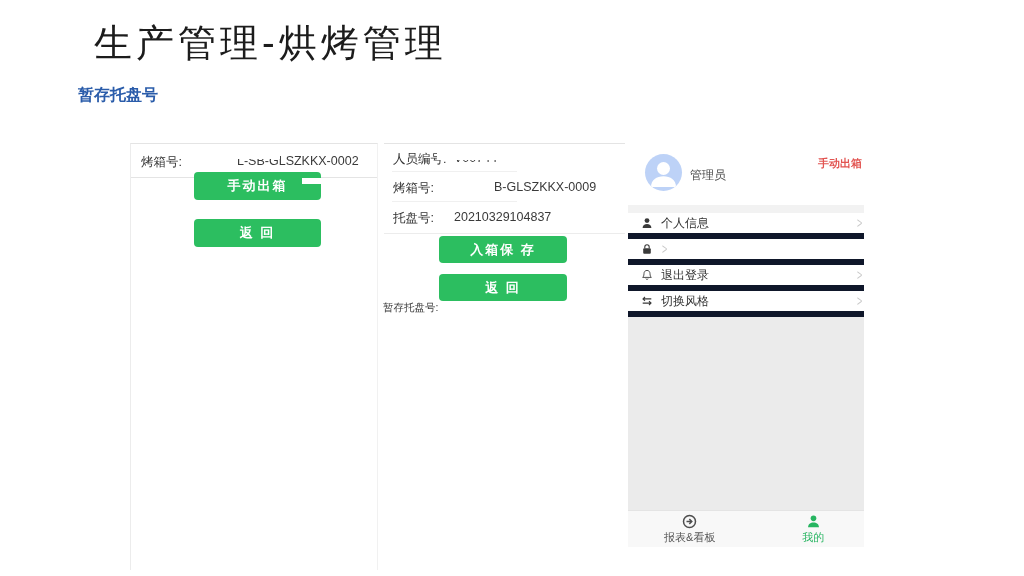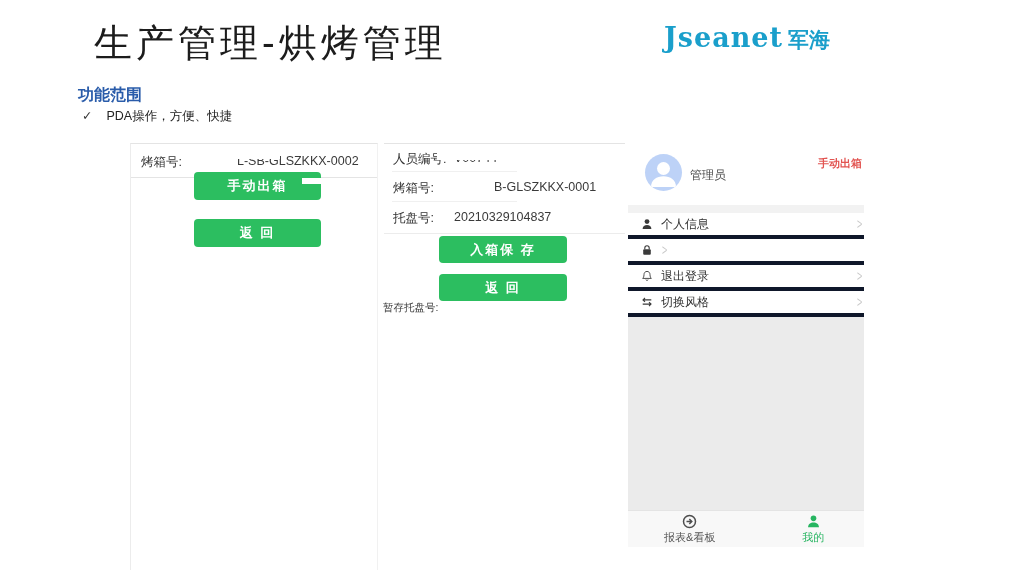--- a/index.html
+++ b/index.html
@@ -55,64 +55,58 @@
 
   
   .panel-right { left:628px; top:143px; width:247px; height:404px; }
   .p-header { position:relative; height:62px; background:#fff; }
   .avatar { position:absolute; left:17px; top:11px; width:37px; height:37px; border-radius:50%;
             background:#bdd2f7; overflow:hidden; }
   .username { position:absolute; left:62px; top:24px; font-size:12px; color:#4a4a4a; }
   .logout { position:absolute; right:13px; top:13px; font-size:11px; font-weight:bold; color:#e25552; cursor:pointer; }
   .p-sep { height:8px; background:#f2f2f2; }
   .menu-item { position:relative; height:26px; display:flex; align-items:center;
-               padding:0 12px; border-bottom:4px solid #0f172a; background:#fff; cursor:pointer; }
+               padding:0 12px; border-bottom:6px solid #0f172a; background:#fff; cursor:pointer; }
   .menu-item .mi-icon { width:13px; height:13px; margin-right:8px; display:flex; align-items:center; justify-content:center; }
   .menu-item .mi-label { flex:1; font-size:12px; color:#333; }
   .menu-item .mi-chevron { font-size:12px; color:#c9c9c9; transform:scale(0.75,1.25); }
   .p-gray { height:193px; background:#ebebeb; }
   .tabbar { height:37px; background:#f8f8f8; border-top:1px solid #e4e4e4; display:flex; }
   .tab { flex:1; display:flex; flex-direction:column; align-items:center; justify-content:center; cursor:pointer; }
   .tab-label { font-size:11px; margin-top:1px; color:#555; }
   .tab-active .tab-label { color:#27b561; }
 </style>
 </head>
 <body>
 
 <div class="slide">
 
   <div class="title">生产管理-烘烤管理</div>
-  <div class="logo">
-    <span class="logo-en">Jseanet</span><span class="logo-cn">军海</span>
-  </div>
-  <div class="section-heading">功能范围</div>
-  <div class="bullet">
-    <span class="check">✓</span><span>PDA操作，方便、快捷</span>
-  </div>
+  <div class="section-heading">暂存托盘号</div>
 
   <div class="panel panel-left">
     <div class="field-row">
       <span class="field-label">烤箱号:</span>
       <span class="field-value">L-SB-GLSZKKX-0002</span>
       <div class="redact pl-redact-a"></div>
       <div class="redact pl-redact-b"></div>
     </div>
     <button class="green-btn pl-btn-1">手动出箱</button>
     <div class="redact pl-notch"></div>
     <button class="green-btn pl-btn-2">返 回</button>
   </div>
 
   <div class="panel panel-mid">
     <div class="mrow mrow1">人员编号:</div>
     <div class="mval mv1">V00744</div>
     <div class="redact pm-redact-a"></div>
     <div class="mu1"></div>
 
     <div class="mrow mrow2">烤箱号:</div>
-    <div class="mval mv2">B-GLSZKKX-0001</div>
+    <div class="mval mv2">B-GLSZKKX-0009</div>
     <div class="redact pm-redact-b"></div>
     <div class="mu2"></div>
 
     <div class="mrow mrow3">托盘号:</div>
     <div class="mval mv3">20210329104837</div>
 
     <div class="m-divider"></div>
 
     <button class="green-btn pm-btn-1">入箱保 存</button>
     <button class="green-btn pm-btn-2">返 回</button>

